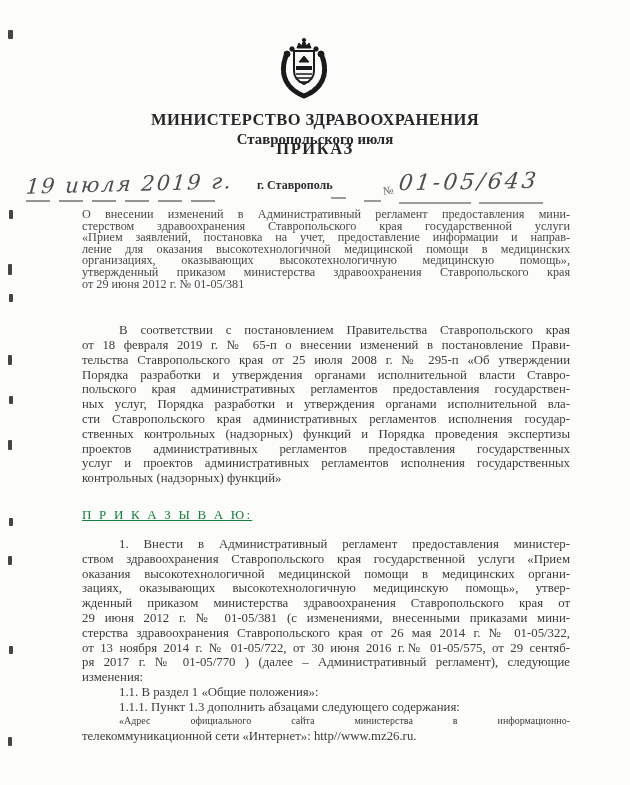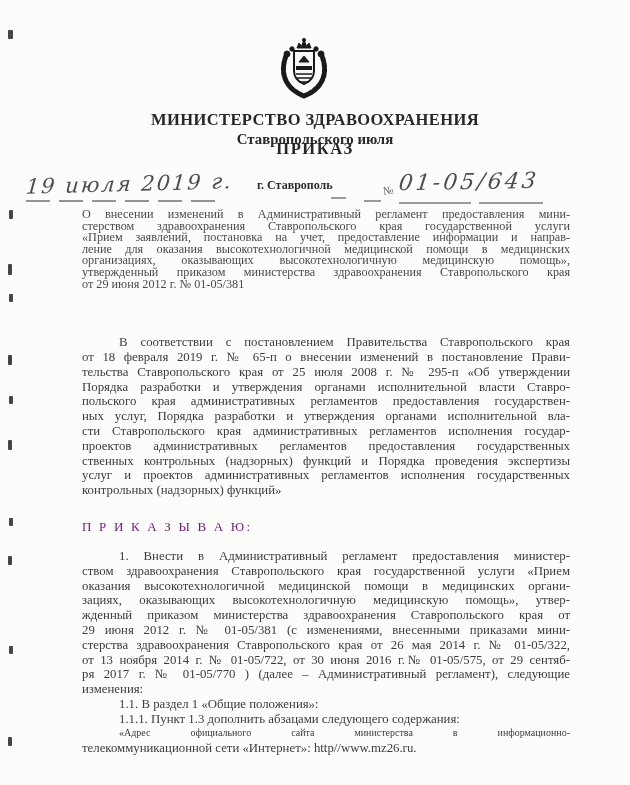--- a/index.html
+++ b/index.html
@@ -33,22 +33,22 @@
   .u-city { left:331px; top:197px; width:15px; }
   .u-pre  { left:364px; top:200px; width:17px; }
   .u-no1  { left:399px; top:202px; width:72px; }
   .u-no2  { left:479px; top:202px; width:64px; }
   
   .docbody { position:absolute; left:82px; top:209px; width:488px; color:#3c3c3c; }
   .lines > div { text-align:justify; text-align-last:justify; }
   .lines > div:last-child { text-align-last:left; }
   .indent-first > div:first-child { text-indent:37px; }
   .subject  { font-size:12.2px; line-height:11.6px; color:#4a4a4a; }
-  .preamble { margin-top:45px; font-size:12.8px; line-height:14.8px; }
-  .orderword{ margin-top:21px; font-size:13px; letter-spacing:2.2px; color:#701a75; }
+  .preamble { margin-top:33px; font-size:12.8px; line-height:14.8px; }
+  .orderword{ margin-top:21px; font-size:13px; letter-spacing:2.2px; color:#15803d;text-decoration:underline; }
   .item1    { margin-top:14px; font-size:12.8px; line-height:14.8px; }
   .subline  { font-size:12.8px; line-height:14.8px; text-indent:37px; }
   .addr1    { font-size:10px; line-height:14.8px; text-indent:37px;
               text-align:justify; text-align-last:justify; }
   .addr2    { font-size:12.8px; line-height:14.8px; }
   
   .mark { position:absolute; background:#242424; border-radius:1px; opacity:.85; }
 </style>
 </head>
 <body>
@@ -110,22 +110,22 @@
         <div>от 29 июня 2012 г. № 01-05/381</div>
       </div>
     <div class="lines preamble indent-first">
         <div>В соответствии с постановлением Правительства Ставропольского края</div>
         <div>от 18 февраля 2019 г. № 65-п о внесении изменений в постановление Прави-</div>
         <div>тельства Ставропольского края от 25 июля 2008 г. № 295-п «Об утверждении</div>
         <div>Порядка разработки и утверждения органами исполнительной власти Ставро-</div>
         <div>польского края административных регламентов предоставления государствен-</div>
         <div>ных услуг, Порядка разработки и утверждения органами исполнительной вла-</div>
         <div>сти Ставропольского края административных регламентов исполнения государ-</div>
+        <div>ственных контрольных (надзорных) функций и Порядка проведения экспертизы</div>
         <div>проектов административных регламентов предоставления государственных</div>
-        <div>ственных контрольных (надзорных) функций и Порядка проведения экспертизы</div>
         <div>услуг и проектов административных регламентов исполнения государственных</div>
         <div>контрольных (надзорных) функций»</div>
       </div>
     <div class="orderword">П Р И К А З Ы В А Ю:</div>
     <div class="lines item1 indent-first">
         <div>1. Внести в Административный регламент предоставления министер-</div>
         <div>ством здравоохранения Ставропольского края государственной услуги «Прием</div>
         <div>оказания высокотехнологичной медицинской помощи в медицинских органи-</div>
         <div>зациях, оказывающих высокотехнологичную медицинскую помощь», утвер-</div>
         <div>жденный приказом министерства здравоохранения Ставропольского края от</div>

